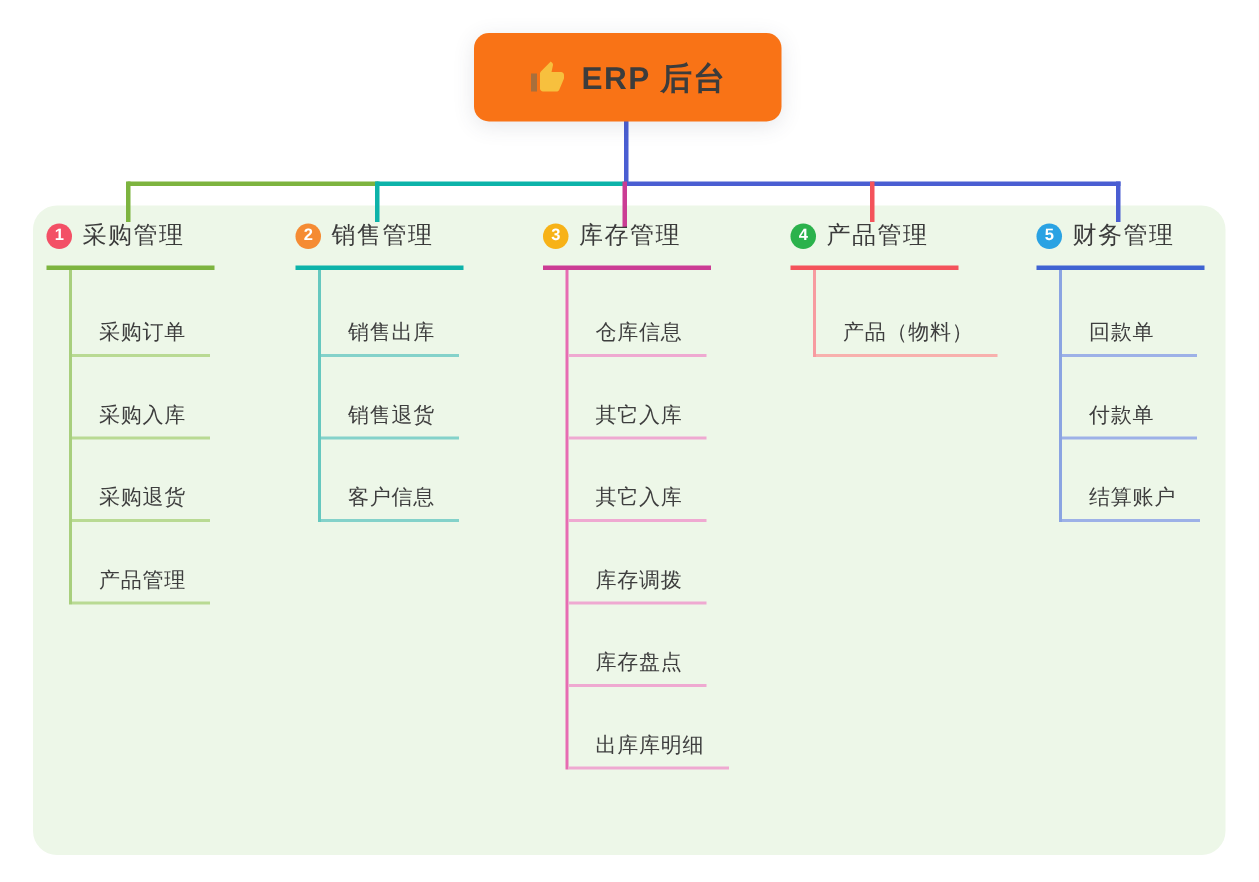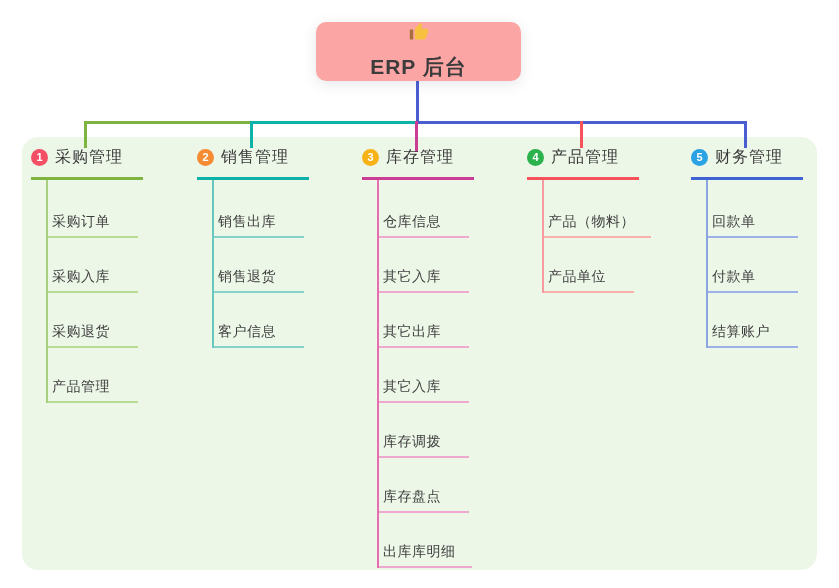--- a/index.html
+++ b/index.html
@@ -5,23 +5,23 @@
   html,body { margin:0; padding:0; background:#ffffff; }
   body { font-family:"Liberation Sans","DejaVu Sans",sans-serif; }
   #stage { position:relative; width:839px; height:588px; background:#ffffff; overflow:hidden; }
 
   
   #panel { position:absolute; left:22px; top:137px; width:795px; height:433px;
            background:#edf7e8; border-radius:16px; }
 
   
   #root-node { position:absolute; left:316px; top:22px; width:205px; height:59px;
-               background:#fca5a5; border-radius:10px;
+               background:#f97316; border-radius:10px;
                box-shadow:0 3px 14px rgba(60,70,90,0.13);
-               display:flex; align-items:center; justify-content:center; gap:11px;flex-direction:column; }
+               display:flex; align-items:center; justify-content:center; gap:11px; }
   #root-node .title { font-size:21px; font-weight:600; color:#3c3c3c; letter-spacing:1px; }
   .thumb-svg { width:24px; height:24px; display:block; }
 
   
   .hline { position:absolute; top:121px; height:3px; }
   .vline { position:absolute; width:3px; }
   #trunk { left:416px; top:80px; height:42px; background:#4a5ed2; }
   #seg-left   { left:85px;  width:167px; background:#7db43f; }
   #seg-mid    { left:251px; width:166px; background:#0db3a9; }
   #seg-right  { left:416px; width:331px; background:#4a5ed2; }
@@ -42,21 +42,21 @@
   .heading { display:flex; align-items:center; gap:7px; height:22px;
              padding-bottom:9px; border-bottom:3px solid var(--strong); }
   .badge { width:17px; height:17px; border-radius:50%; background:var(--badge);
            color:#ffffff; font-size:11px; font-weight:700; line-height:1;
            display:flex; align-items:center; justify-content:center; flex:0 0 17px; }
   .hlabel { font-size:16px; font-weight:400; color:#3b3b3b; letter-spacing:1px; white-space:nowrap; }
 
   .children { margin-left:15px; border-left:2px solid var(--line); }
   .item { height:55px; display:flex; align-items:flex-end;
           border-bottom:2px solid var(--ul); width:fit-content; min-width:90px;
-          padding:0 16px 5px 4px; box-sizing:border-box; white-space:nowrap; }
+          padding:0 16px 5px 18px; box-sizing:border-box; white-space:nowrap; }
   .item:first-child { height:58px; }
   .ilabel { font-size:14px; color:#3e3e3e; letter-spacing:0.5px; }
 </style>
 </head>
 <body>
 
 <div id="stage">
 
   <div id="panel"></div>
 
@@ -123,23 +123,20 @@
       <span class="hlabel">库存管理</span>
     </div>
     <div class="children">
       <div class="item">
           <span class="ilabel">仓库信息</span>
         </div>
       <div class="item">
           <span class="ilabel">其它入库</span>
         </div>
       <div class="item">
-          <span class="ilabel">其它出库</span>
-        </div>
-      <div class="item">
           <span class="ilabel">其它入库</span>
         </div>
       <div class="item">
           <span class="ilabel">库存调拨</span>
         </div>
       <div class="item">
           <span class="ilabel">库存盘点</span>
         </div>
       <div class="item">
           <span class="ilabel">出库库明细</span>
@@ -148,23 +145,20 @@
   </div>
 
   <div class="column col-4">
     <div class="heading">
       <span class="badge">4</span>
       <span class="hlabel">产品管理</span>
     </div>
     <div class="children">
       <div class="item">
           <span class="ilabel">产品（物料）</span>
-        </div>
-      <div class="item">
-          <span class="ilabel">产品单位</span>
         </div>
     </div>
   </div>
 
   <div class="column col-5">
     <div class="heading">
       <span class="badge">5</span>
       <span class="hlabel">财务管理</span>
     </div>
     <div class="children">

